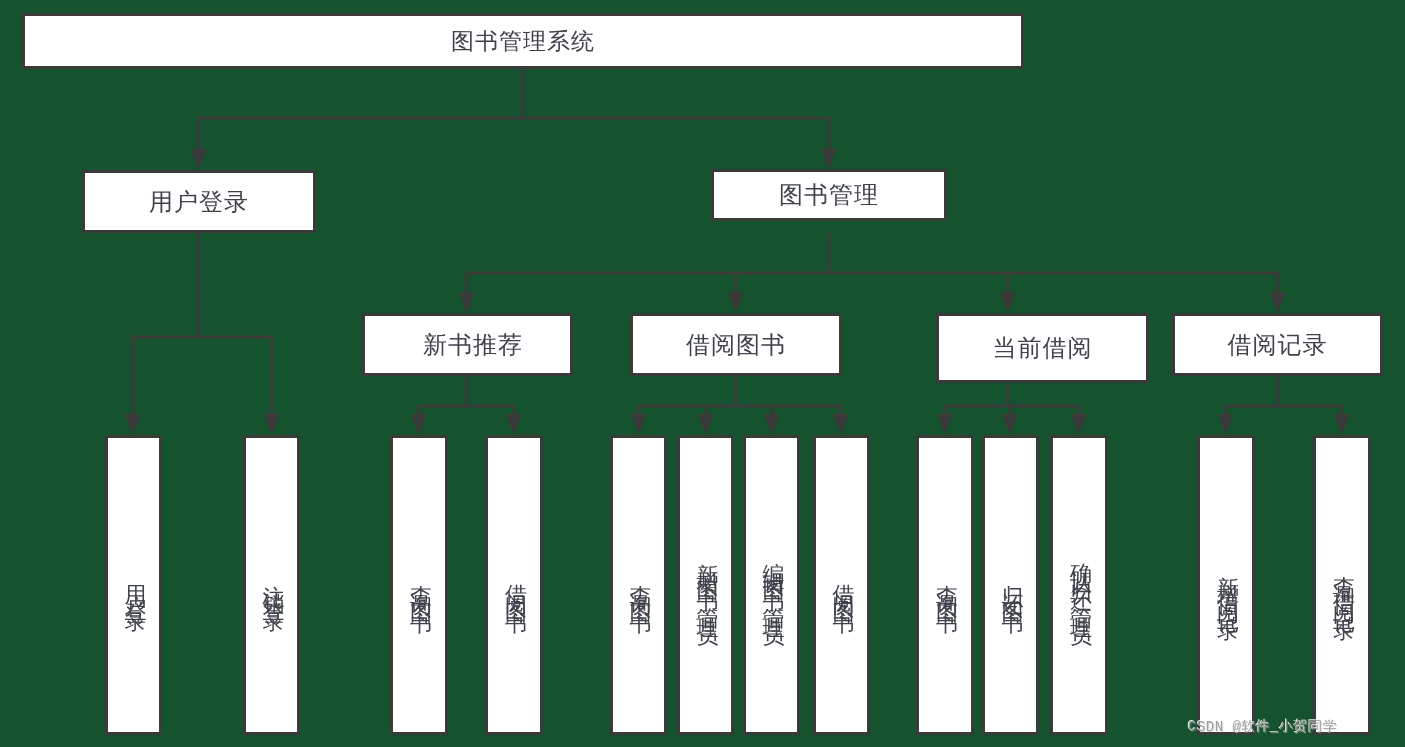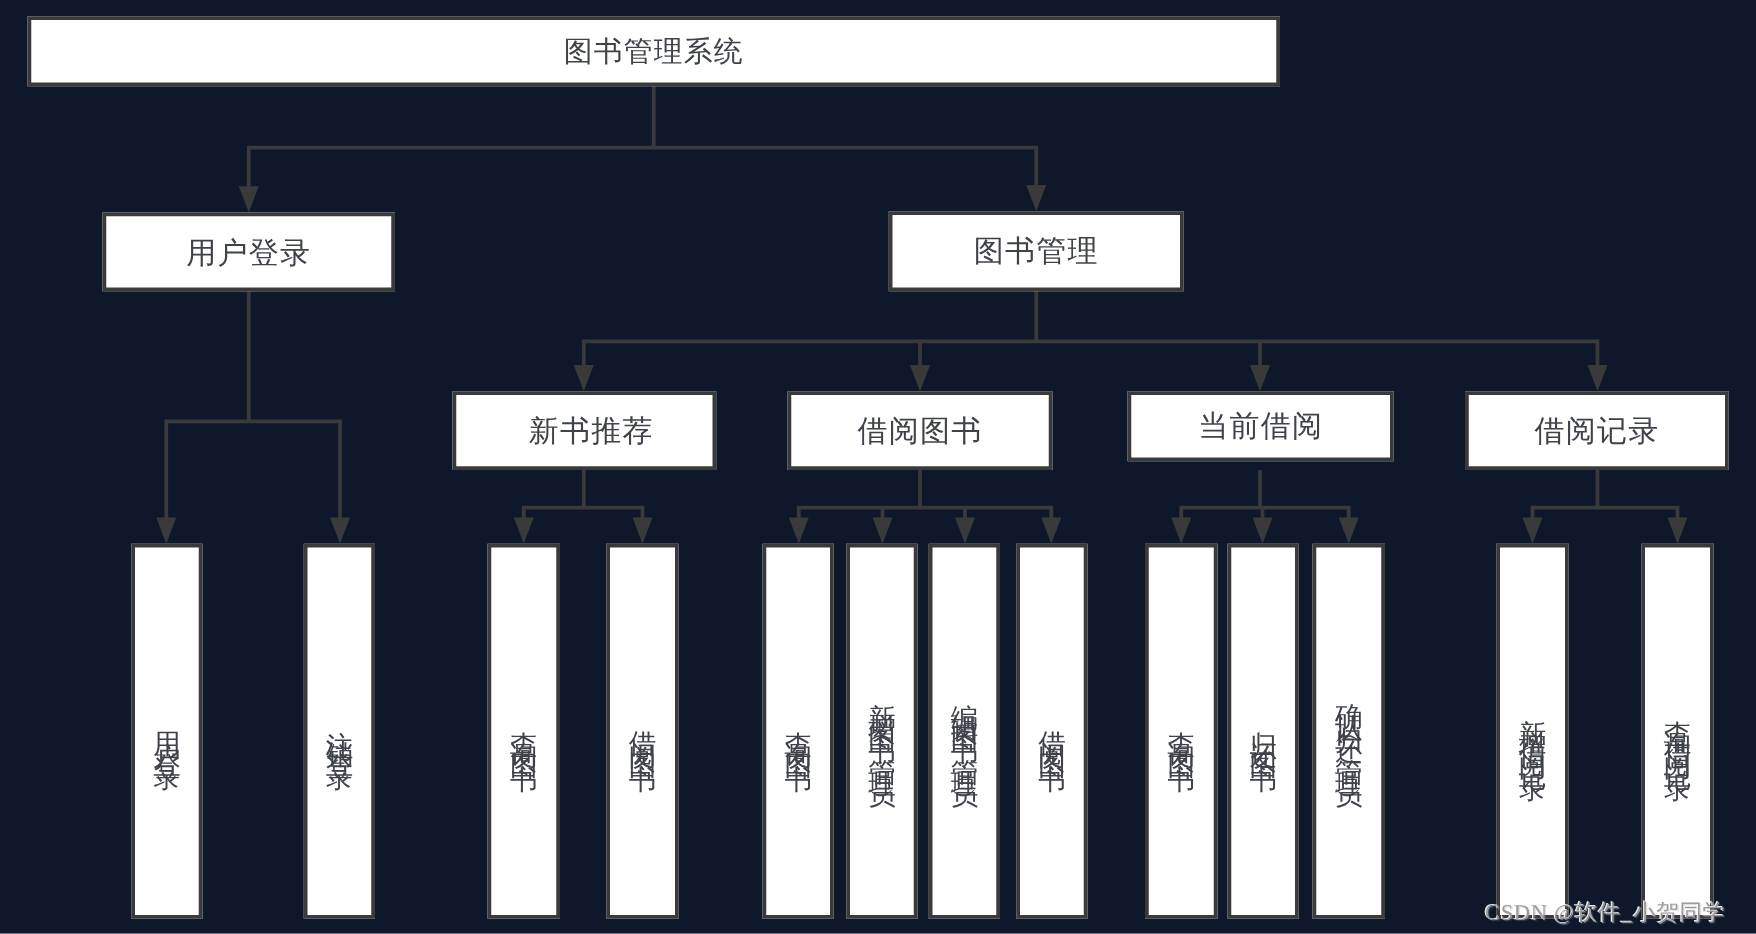--- a/index.html
+++ b/index.html
@@ -1,57 +1,57 @@
 <!DOCTYPE html>
 <html><head>
 <meta charset="utf-8">
 <style>
   html,body { margin:0; padding:0; background:#ffffff; }
   .canvas {
-    position:relative; width:1405px; height:747px; background:#0f172a;
-    font-family:Liberation Serif, serif; overflow:hidden;
+    position:relative; width:1405px; height:747px; background:#14532d;
+    font-family:Liberation Mono, monospace; overflow:hidden;
   }
   svg.connectors { position:absolute; left:0; top:0; z-index:0; }
   .node {
     position:absolute; z-index:1; background:#ffffff;
     border:3px solid #3a3a3a; box-sizing:border-box;
     display:flex; align-items:center; justify-content:center;
     color:#3f424a;
   }
   .hbox { font-size:24px; letter-spacing:1px; }
   .root { font-size:23px; }
   .vbox {
     writing-mode:vertical-rl; text-orientation:mixed;
     font-size:22px; letter-spacing:9px; line-height:1;
   }
   
   #root       { left:22px;  top:13px;  width:1002px; height:56px; }
   #n-login    { left:82px;  top:170px; width:234px;  height:63px; }
-  #n-mgmt     { left:711px; top:169px; width:236px;  height:64px; }
+  #n-mgmt     { left:711px; top:169px; width:236px;  height:52px; }
   #n-newbook  { left:362px; top:313px; width:211px;  height:63px;padding-left:11px; }
   #n-borrow   { left:630px; top:313px; width:212px;  height:63px; }
-  #n-current  { left:902px; top:313px; width:213px;  height:56px; }
+  #n-current  { left:936px; top:313px; width:213px;  height:70px; }
   #n-records  { left:1172px;top:313px; width:211px;  height:63px; }
   .leaf { top:435px; height:300px; }
   #l1  { left:105px;  width:57px; }
   #l2  { left:243px;  width:57px; }
   #l3  { left:390px;  width:58px; }
   #l4  { left:485px;  width:58px; }
   #l5  { left:610px;  width:57px; }
   #l6  { left:677px;  width:57px; }
   #l7  { left:743px;  width:57px; }
   #l8  { left:813px;  width:57px; }
   #l9  { left:916px;  width:58px; }
   #l10 { left:982px;  width:57px; }
   #l11 { left:1050px; width:58px; }
   #l12 { left:1197px; width:58px; }
   #l13 { left:1313px; width:58px; }
   .watermark {
     position:absolute; z-index:2; left:1188px; top:718px;
-    font-size:18px; color:#9b9b9b; letter-spacing:0.5px;
+    font-size:14px; color:#9b9b9b; letter-spacing:0.5px;
     text-shadow:-1px -1px 0 rgba(255,255,255,0.9), 1px 1px 1px rgba(130,130,130,0.35);
   }
 </style>
 </head>
 <body>
 
 <div class="canvas">
 
   <svg class="connectors" width="1405" height="747" viewBox="0 0 1405 747" fill="none" stroke="#3a3a3a" stroke-width="3">
 

